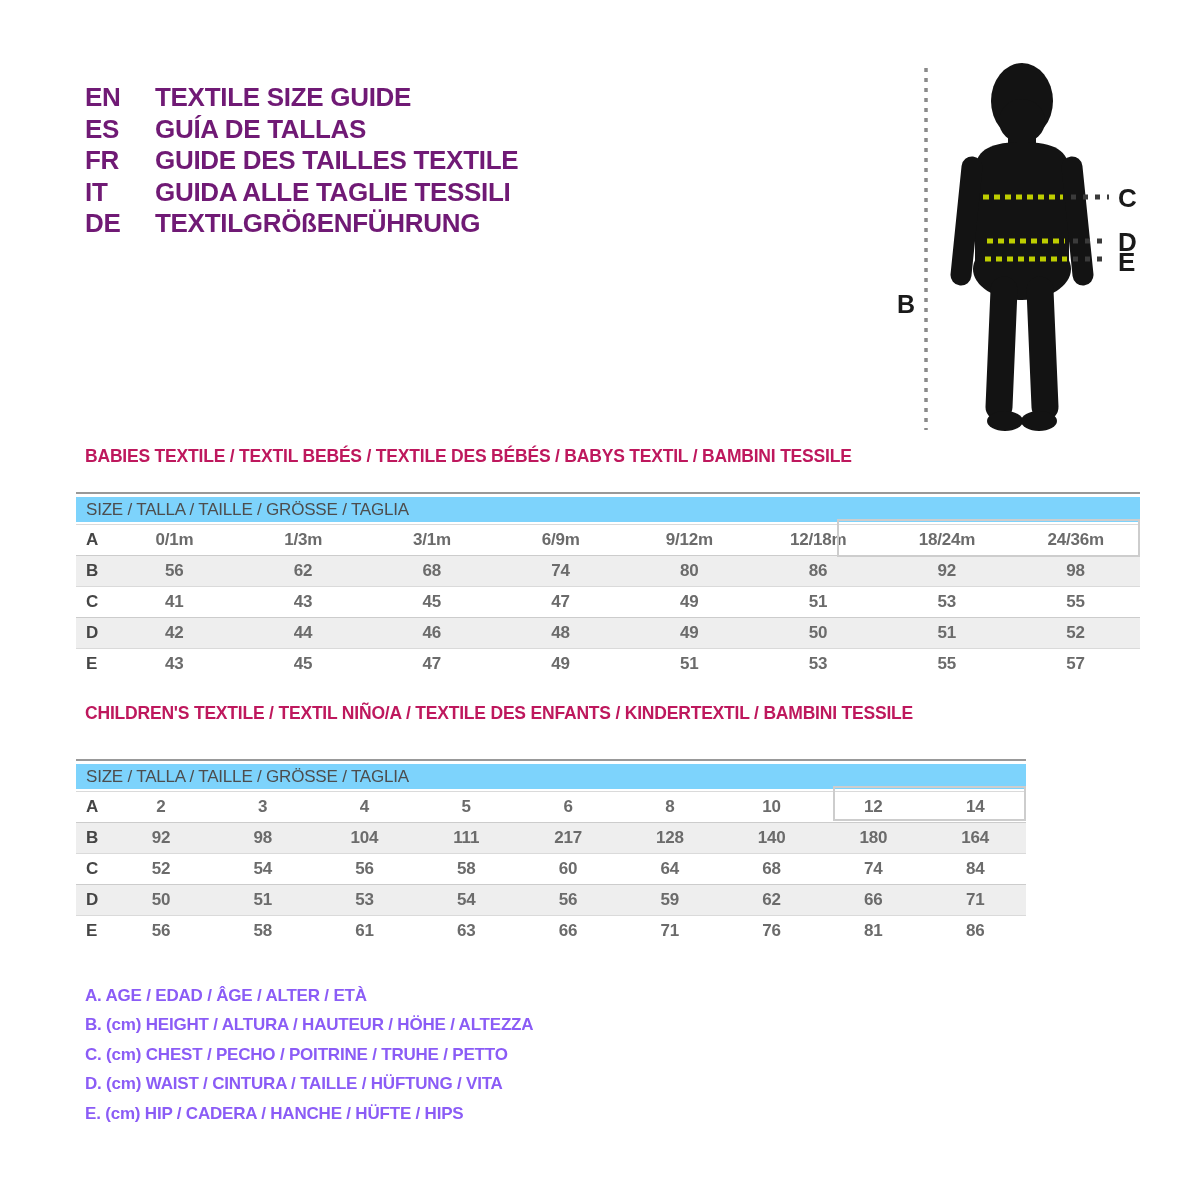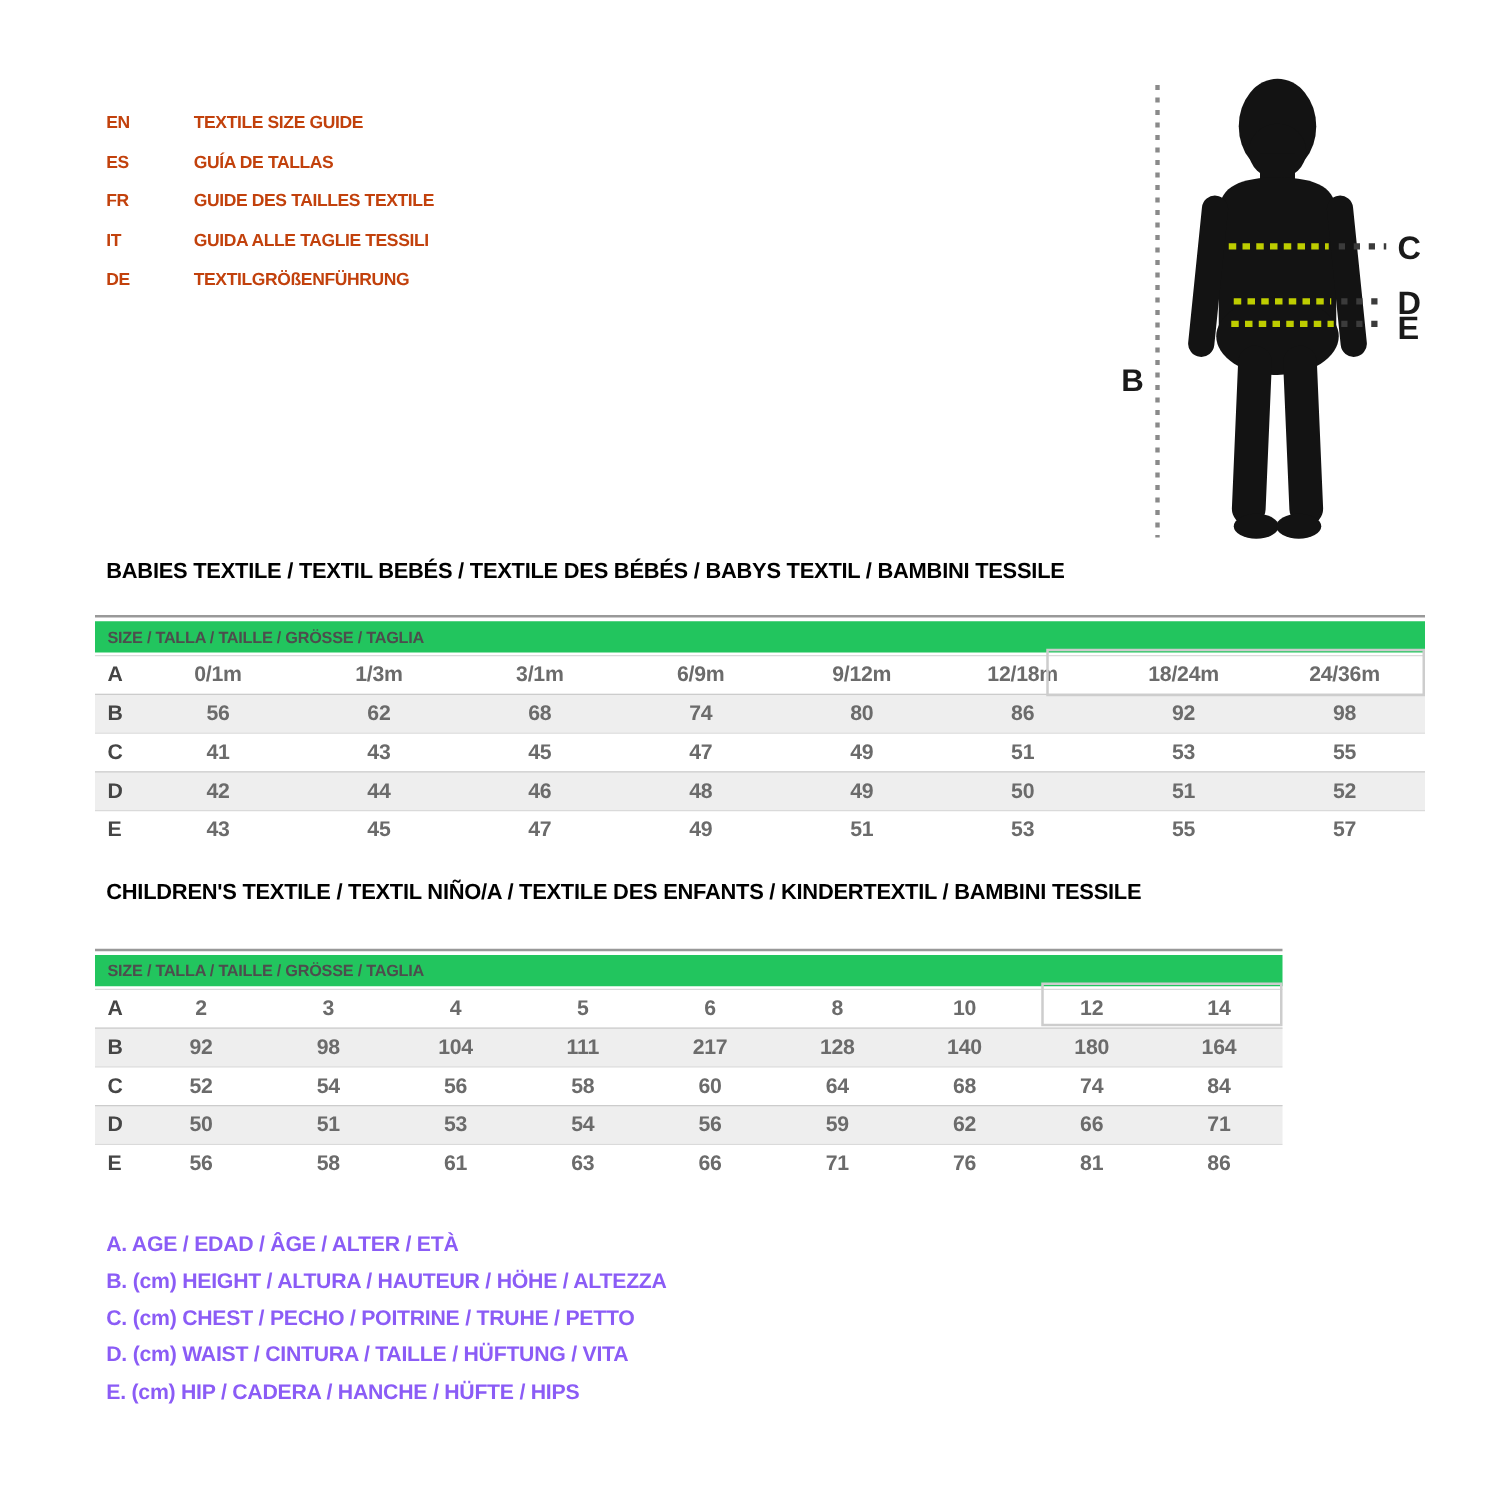--- a/index.html
+++ b/index.html
@@ -2,39 +2,39 @@
 <html><head>
 <meta charset="utf-8">
 <style>
   html,body{margin:0;padding:0;background:#ffffff;}
   body{width:1200px;height:1200px;position:relative;overflow:hidden;
        font-family:"Liberation Sans","DejaVu Sans",sans-serif;
        -webkit-font-smoothing:antialiased;}
   .abs{position:absolute;}
 
   
-  .languages{left:85px;top:82px;font-size:14px;font-weight:700;color:#c2410c;
+  .languages{left:85px;top:82px;font-size:26px;font-weight:700;color:#701a75;
              letter-spacing:-0.3px;line-height:31.5px;white-space:nowrap;}
   .lang-code{display:inline-block;width:70px;}
 
   
   .figure{left:875px;top:45px;width:290px;height:400px;}
 
   
-  .section-title{font-size:17.5px;font-weight:700;color:#000000;
+  .section-title{font-size:17.5px;font-weight:700;color:#be185d;
                  letter-spacing:-0.2px;white-space:nowrap;}
   .babies-title{left:85px;top:446px;}
   .children-title{left:85px;top:703px;}
 
   
   .sizetable{border-top:2px solid #999999;}
   .babies-table{left:76px;top:492px;width:1064px;}
   .children-table{left:76px;top:759px;width:950px;}
-  .thead{margin-top:3px;height:25px;background:#22c55e;color:#4d4d4d;
-         font-size:13px;font-weight:700;letter-spacing:-0.2px;
+  .thead{margin-top:3px;height:25px;background:#7dd3fc;color:#4d4d4d;
+         font-size:17px;font-weight:400;letter-spacing:-0.2px;
          display:flex;align-items:center;padding-left:10px;box-sizing:border-box;
          margin-bottom:2px;}
   .trow{display:flex;align-items:center;height:30px;border-top:1px solid #dadada;}
   .trow:first-of-type{border-top:none;}
   .trow.stripe{background:#eeeeee;border-top:1px solid #cccccc;}
   .tlabel{width:34px;padding-left:10px;box-sizing:border-box;
           font-size:17px;font-weight:700;color:#454545;flex:none;}
   .tcell{flex:1;text-align:center;font-size:17px;font-weight:700;color:#6b6b6b;
          letter-spacing:-0.2px;}
 

